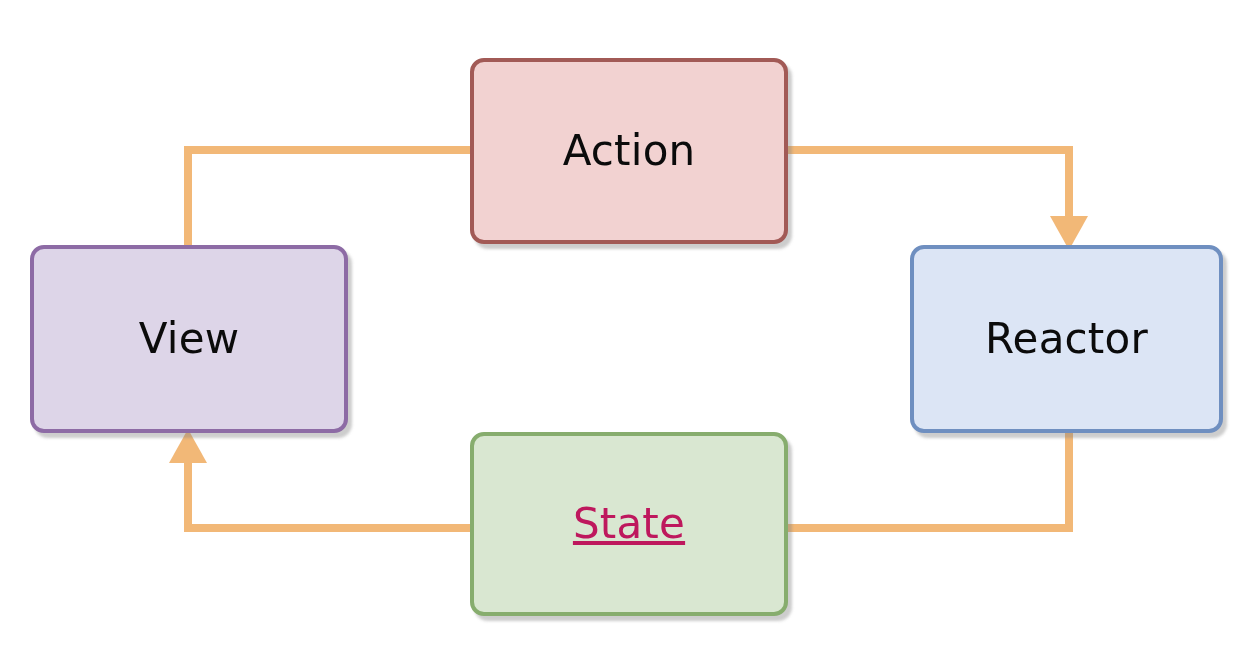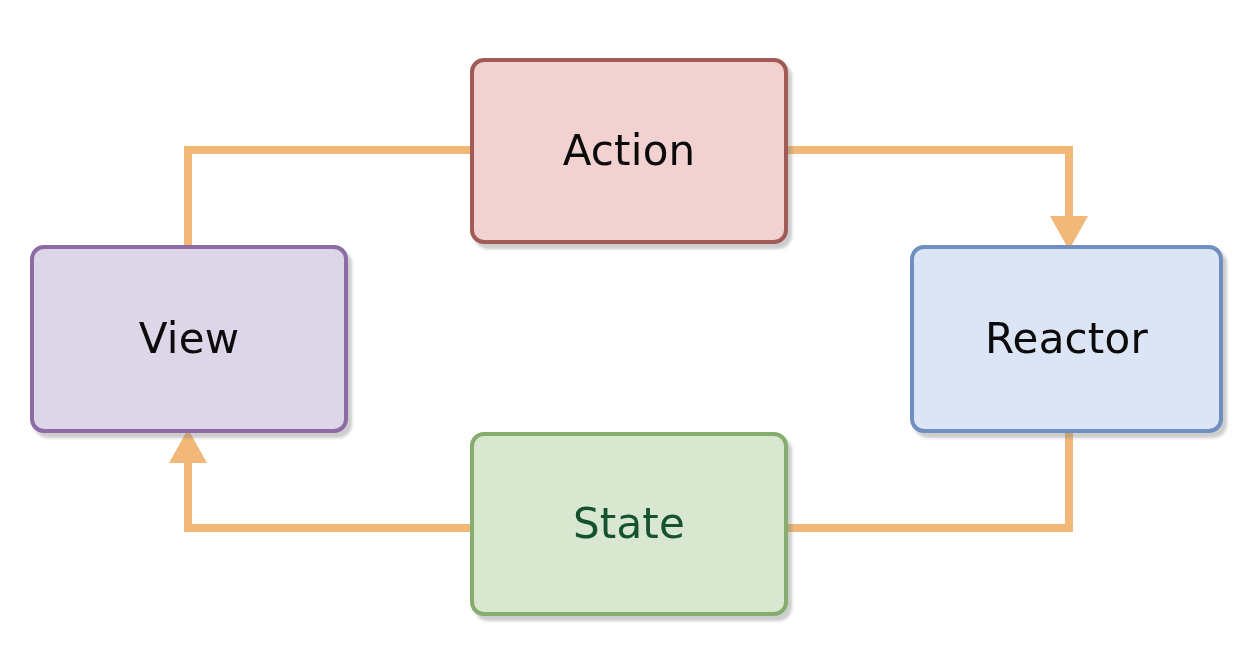--- a/index.html
+++ b/index.html
@@ -102,16 +102,16 @@
 
   <div id="node-view" class="node" style="border-color: rgb(141, 107, 165); background-color: rgb(221, 213, 232);">
     <span class="node-label" style="color: rgb(11, 11, 11);">View</span>
   </div>
 
   <div id="node-reactor" class="node" style="border-color: rgb(111, 143, 192); background-color: rgb(220, 229, 245); text-align: center;">
     <span class="node-label" style="color: rgb(11, 11, 11);">Reactor</span>
   </div>
 
   <div id="node-state" class="node" style="border-color: rgb(135, 173, 110); background-color: rgb(217, 231, 209);">
-    <span class="node-label" style="color: #14532d;">State</span>
+    <span class="node-label" style="color: #be185d; text-decoration: underline;">State</span>
   </div>
 
 </div>
 
 </body></html>

